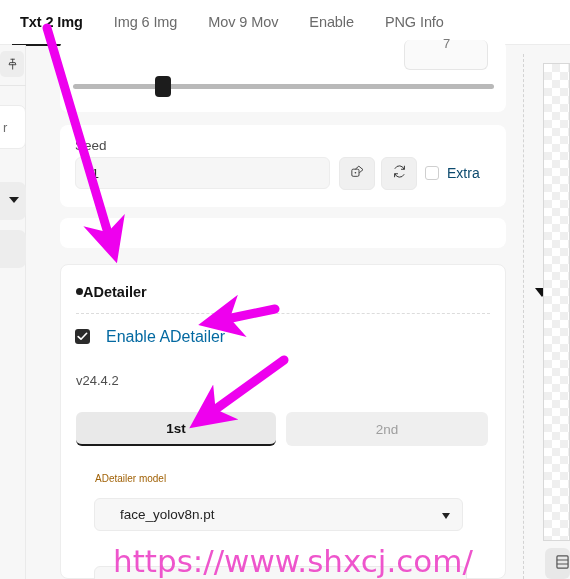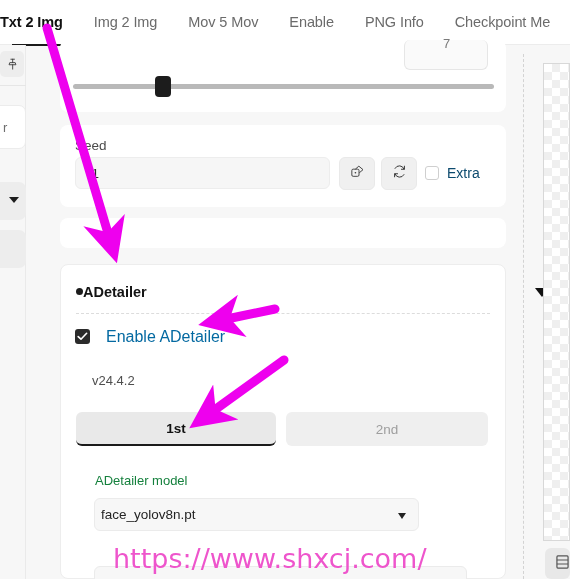--- a/index.html
+++ b/index.html
@@ -15,21 +15,21 @@
   
   .tabbar {
     position: absolute; left: 0; top: 0; width: 570px; height: 44px;
     background: #ffffff;
     display: flex; align-items: center;
   }
   .tab {
     font-size: 14.5px; color: #6b6b6b; white-space: nowrap;
     padding: 0 0; margin-right: 31px; letter-spacing: -0.1px;
   }
-  .tab:first-child { }
+  .tab:first-child { margin-left: 20px; }
   .tab.active { color: #111111; font-weight: 700; }
   .tab-underline {
     position: absolute; left: 12px; top: 44px; width: 85px; height: 2px; background: #1b1b1b;
   }
   .tabbar-base {
     position: absolute; left: 0; top: 44px; width: 570px; height: 1px; background: #ececec;
   }
 
   
   .left-strip {
@@ -133,40 +133,40 @@
   .adet-dash {
     position: absolute; left: 76px; top: 313px; width: 414px; height: 0;
     border-top: 1px dashed #dcdcdc;
   }
   .enable-chk {
     position: absolute; left: 75px; top: 329px; width: 15px; height: 15px;
     background: #2b2b2b; border-radius: 3px;
   }
   .enable-chk svg { position: absolute; left: 2px; top: 3px; }
   .enable-lbl { left: 106px; top: 328px; font-size: 16px; color: #0369a1; }
-  .ver-lbl { left: 92px; top: 373px; font-size: 13px; color: #4e4e4e; }
+  .ver-lbl { left: 76px; top: 373px; font-size: 13px; color: #4e4e4e; }
 
   .sub-tab {
     position: absolute; top: 412px; height: 34px; border-radius: 6px;
     display: flex; align-items: center; justify-content: center;
     font-size: 13.5px;
   }
   .sub-tab.first {
     left: 76px; width: 200px; background: #e9e9e9; color: #111; font-weight: 700;
     border-bottom: 2px solid #1b1b1b;
   }
   .sub-tab.second {
     left: 286px; width: 202px; background: #efefef; color: #9e9e9e;
   }
 
-  .model-lbl { left: 95px; top: 473px; font-size: 13px; color: #15803d; }
+  .model-lbl { left: 95px; top: 473px; font-size: 10px; color: #a16207; }
   .model-sel {
-    position: absolute; left: 94px; top: 498px; width: 325px; height: 33px;
+    position: absolute; left: 94px; top: 498px; width: 369px; height: 33px;
     background: #f7f7f7; border: 1px solid #ebebeb; border-radius: 6px;
-    display: flex; align-items: center; padding-left: 6px;
+    display: flex; align-items: center; padding-left: 25px;
     font-size: 13.5px; color: #242424;
   }
   .model-sel .caret {
     position: absolute; right: 12px; top: 14px;
     width: 0; height: 0; border-left: 4.5px solid transparent; border-right: 4.5px solid transparent;
     border-top: 6px solid #222;
   }
   .below-box {
     position: absolute; left: 94px; top: 566px; width: 373px; height: 33px;
     background: #f7f7f7; border: 1px solid #ebebeb; border-radius: 6px;
@@ -189,40 +189,39 @@
   .bottom-btn {
     position: absolute; left: 545px; top: 548px; width: 25px; height: 31px;
     background: #e8e8e8; border-radius: 6px;
     display: flex; align-items: center; justify-content: center;
   }
   .bottom-btn svg { margin-left: 10px; }
 
   
   .watermark {
     position: absolute; left: 113px; top: 543px;
-    font-size: 27px; color: #ee55cc; letter-spacing: 0px;
+    font-size: 31px; color: #ee55cc; letter-spacing: 0px;
     font-family: "DejaVu Sans", sans-serif; font-weight: 400;
     white-space: nowrap;
   }
 
   
   .arrows { position: absolute; left: 0; top: 0; width: 570px; height: 579px; pointer-events: none; }
 </style>
 </head>
 <body>
 
 <div id="root">
 
   <div class="tabbar">
     <div class="tab active">Txt 2 Img</div>
-    <div class="tab">Img 2 Img</div>
-    <div class="tab">Mov 5 Mov</div>
+    <div class="tab">Img 6 Img</div>
+    <div class="tab">Mov 9 Mov</div>
     <div class="tab">Enable</div>
     <div class="tab">PNG Info</div>
-    <div class="tab">Checkpoint Me</div>
   </div>
   <div class="tabbar-base"></div>
   <div class="tab-underline"></div>
 
   <div class="left-strip"></div>
   <div class="left-strip-rule"></div>
   <div class="pin-btn">
     <span>
       <svg width="13" height="13" viewBox="0 0 16 16">
         <path d="M6 1.5h4.4M8.2 1.5v4.2M5.1 5.7h6.2l.9 2.6H4.2zM8.2 8.3v5.4" fill="none" stroke="#3a3a3a" stroke-width="1.1" stroke-linecap="round"></path>

